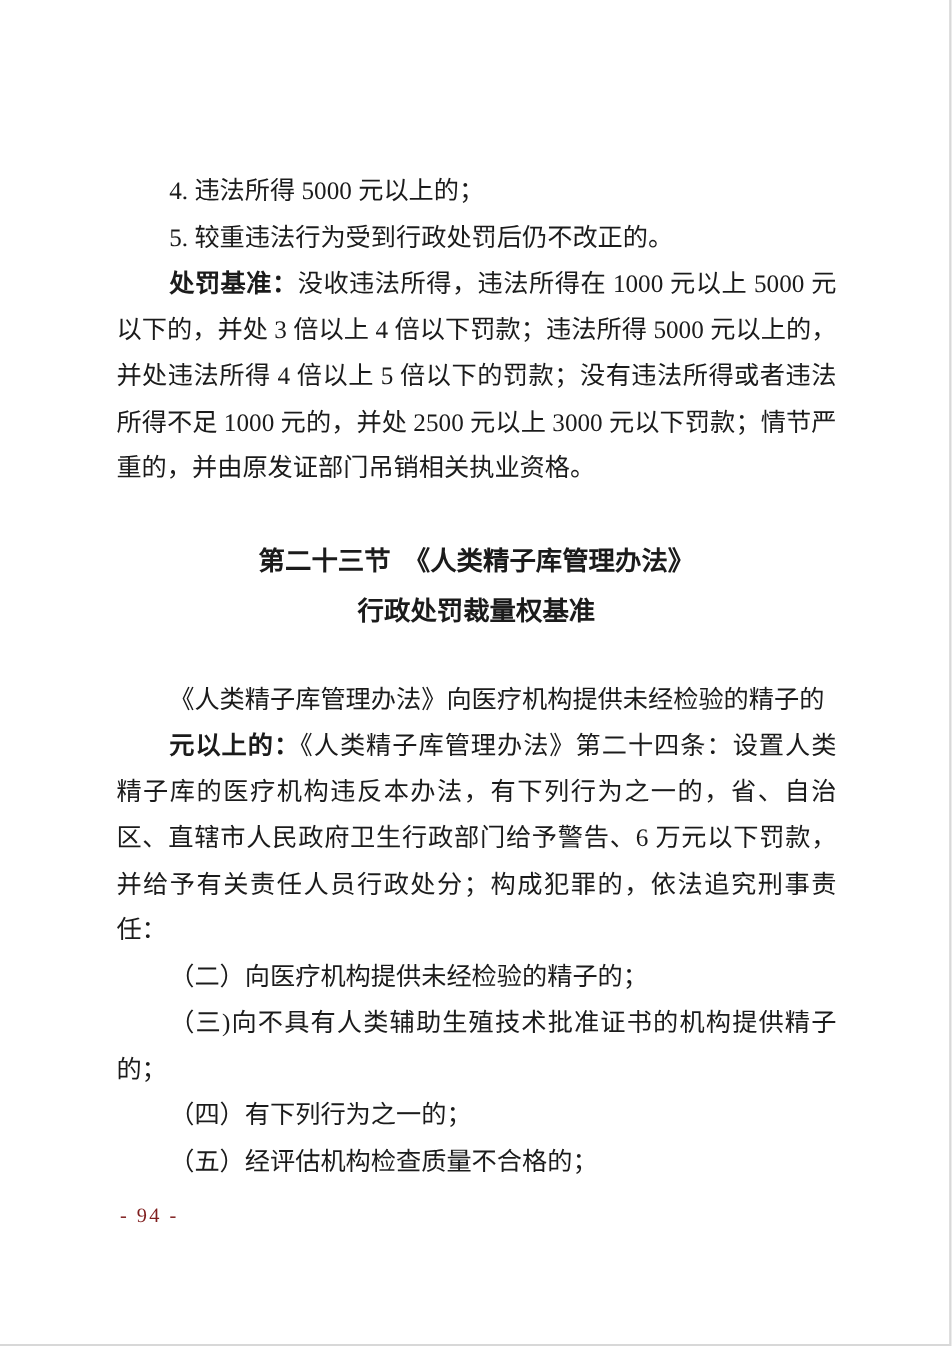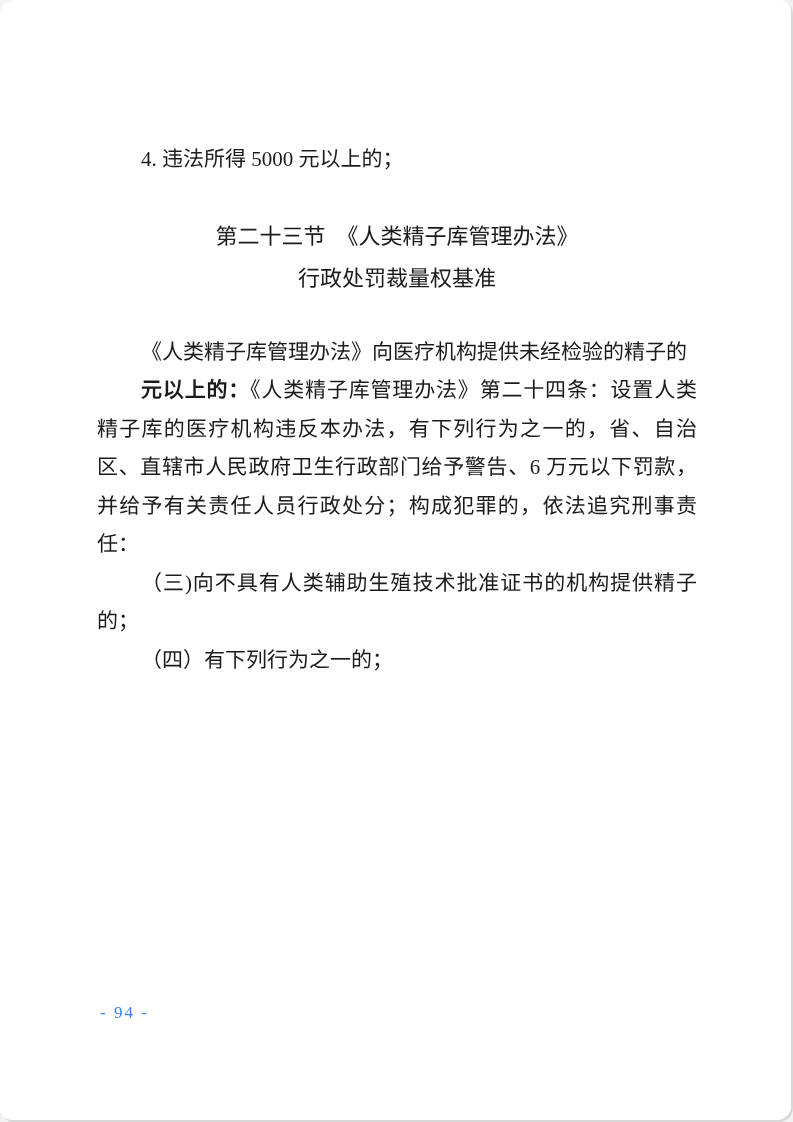--- a/index.html
+++ b/index.html
@@ -9,88 +9,91 @@
   }
   .page {
     position: relative;
     width: 793px;
     height: 1122px;
     background: #ffffff;
     overflow: hidden;
     box-shadow: inset -2px -2px 0 #d8d8d8;
     font-family: "Liberation Serif", "DejaVu Serif", serif;
     color: #1b1b1b;
-    border-radius: 14px;
   }
   .content {
     position: absolute;
     left: 97px;
     top: 140px;
     width: 600px;
     font-size: 21px;
     line-height: 38.5px;
     text-align: justify;
     text-justify: inter-ideograph;
   }
   .content p {
     margin: 0;
     text-indent: 44px;
   }
   .lead-bold {
     font-weight: bold;
   }
   .section-heading {
     font-family: "Liberation Sans", "DejaVu Sans", sans-serif;
-    font-weight: normal;
+    font-weight: bold;
     font-size: 22px;
     line-height: 42px;
     text-align: center;
     margin-top: 37px;
   }
   .section-heading div {
     text-indent: 0;
   }
   .intro-line {
     margin-top: 33px !important;
   }
   .footer {
     position: absolute;
     left: 100px;
     top: 1001px;
     font-size: 17px;
     line-height: 24px;
     letter-spacing: 2px;
-    color: #3b82f6;
+    color: #7f1d1d;
     font-family: "Liberation Serif", "DejaVu Serif", serif;
   }
 </style>
 </head>
 <body>
 
 <div class="page">
 
   <div class="content">
 
     <p>4. 违法所得 5000 元以上的；</p>
 
+    <p>5. 较重违法行为受到行政处罚后仍不改正的。</p>
 
+    <p><span class="lead-bold">处罚基准：</span><span>没收违法所得，违法所得在 1000 元以上 5000 元以下的，并处 3 倍以上 4 倍以下罚款；违法所得 5000 元以上的，并处违法所得 4 倍以上 5 倍以下的罚款；没有违法所得或者违法所得不足 1000 元的，并处 2500 元以上 3000 元以下罚款；情节严重的，并由原发证部门吊销相关执业资格。</span></p>
 
     <div class="section-heading">
       <div>第二十三节　《人类精子库管理办法》</div>
       <div>行政处罚裁量权基准</div>
     </div>
 
     <p class="intro-line">《人类精子库管理办法》向医疗机构提供未经检验的精子的</p>
 
     <p><span class="lead-bold">元以上的：</span><span>《人类精子库管理办法》第二十四条：设置人类精子库的医疗机构违反本办法，有下列行为之一的，省、自治区、直辖市人民政府卫生行政部门给予警告、6 万元以下罚款，并给予有关责任人员行政处分；构成犯罪的，依法追究刑事责任：</span></p>
 
 
+    <p>（二）向医疗机构提供未经检验的精子的；</p>
 
     <p>（三)向不具有人类辅助生殖技术批准证书的机构提供精子的；</p>
 
     <p>（四）有下列行为之一的；</p>
 
+    <p>（五）经评估机构检查质量不合格的；</p>
 
   </div>
 
   <div class="footer">- 94 -</div>
 
 </div>
 
 </body></html>

